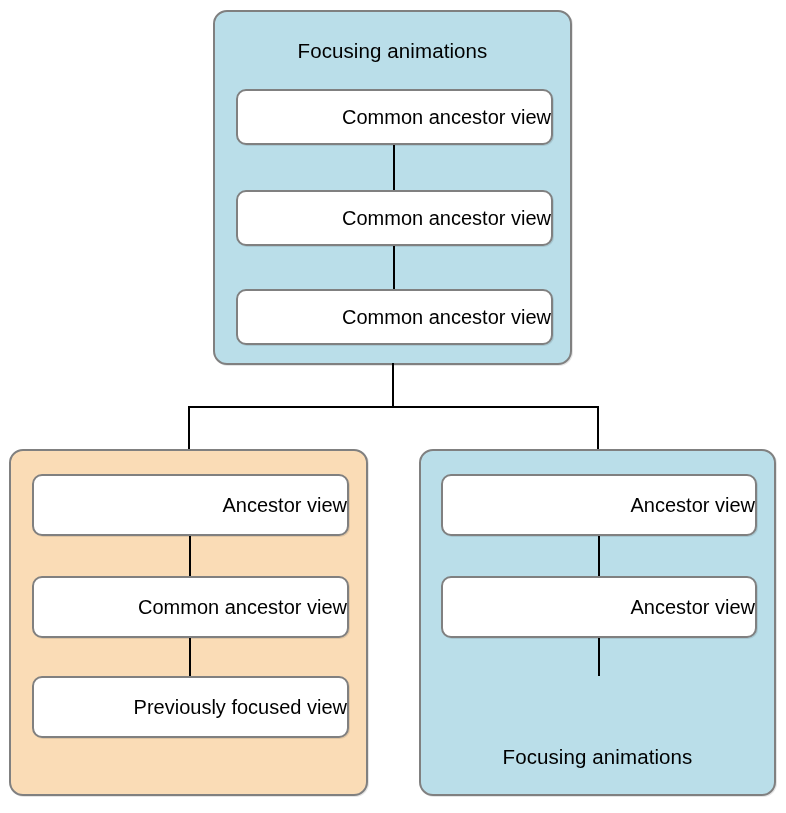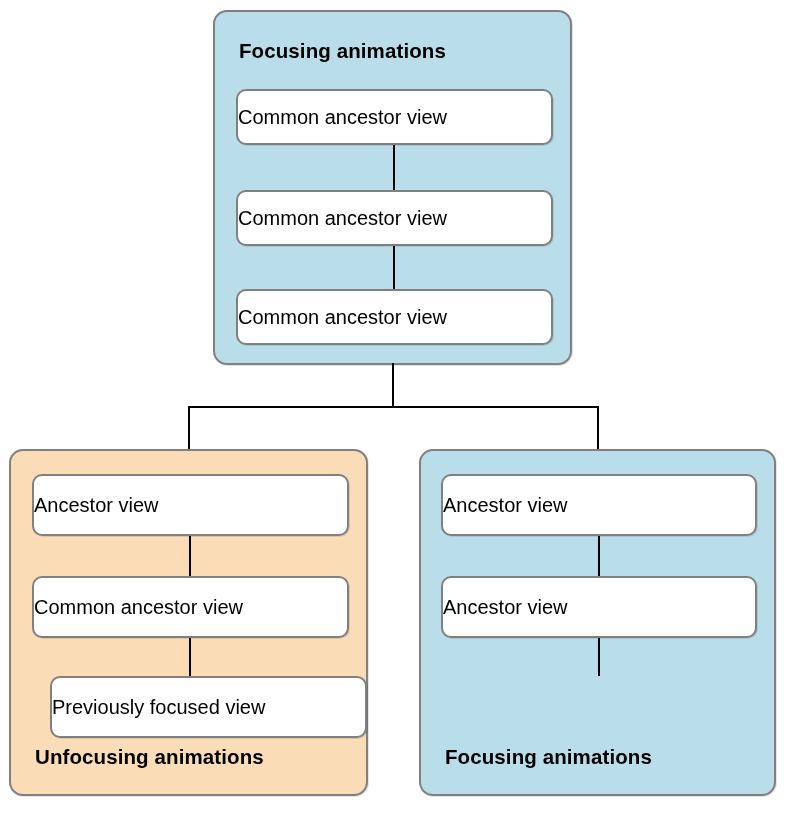--- a/index.html
+++ b/index.html
@@ -35,62 +35,62 @@
 
   #group-top     { left: 213px; top: 10px;  width: 359px; height: 355px; }
   #group-unfocus { left: 9px;   top: 449px; width: 359px; height: 347px; }
   #group-focus   { left: 419px; top: 449px; width: 357px; height: 347px; }
 
   
   .group-title {
     position: absolute;
     left: 0;
     width: 100%;
+    text-align: center;
     font-size: 20.5px;
-    font-weight: bold;
+    font-weight: normal;
     color: #000000;
     letter-spacing: 0.1px;
     line-height: 1;
-    margin-left: 24px;
   }
   #group-top .group-title     { top: 29px; }
   #group-unfocus .group-title { top: 296px; }
   #group-focus .group-title   { top: 296px; }
 
   
   .node {
     position: absolute;
     box-sizing: border-box;
     background: #ffffff;
     border: 2px solid #808080;
     border-radius: 10px;
     display: flex;
     align-items: center;
-    justify-content: flex-start;
+    justify-content: flex-end;
     box-shadow: 1px 1px 0 rgba(0,0,0,0.10);
   }
   .node .node-label {
     font-size: 20px;
     color: #000000;
     line-height: 1;
     white-space: nowrap;
   }
 
   
   #group-top .node { left: 21px; width: 317px; height: 56px; }
   #top-node-0 { top: 77px; }
   #top-node-1 { top: 178px; }
   #top-node-2 { top: 277px; }
 
   
   #group-unfocus .node { left: 21px; width: 317px; height: 62px; }
   #group-focus   .node { left: 20px; width: 316px; height: 62px; }
   .bnode-0 { top: 23px; }
   .bnode-1 { top: 125px; }
-  .bnode-2 { top: 225px; margin-left: 18px; }
+  .bnode-2 { top: 225px; }
 
   
   .vline {
     position: absolute;
     background: #000000;
     width: 2px;
   }
   .hline {
     position: absolute;
     background: #000000;
@@ -159,21 +159,20 @@
     <div class="node bnode-1">
       <span class="node-label">Common ancestor view</span>
     </div>
 
     <div class="vline blink-1"></div>
 
     <div class="node bnode-2">
       <span class="node-label">Previously focused view</span>
     </div>
 
-    <div class="group-title">Unfocusing animations</div>
   </div>
 
   <div class="group blue" id="group-focus">
     <div class="node bnode-0">
       <span class="node-label">Ancestor view</span>
     </div>
 
     <div class="vline blink-0"></div>
 
     <div class="node bnode-1">

